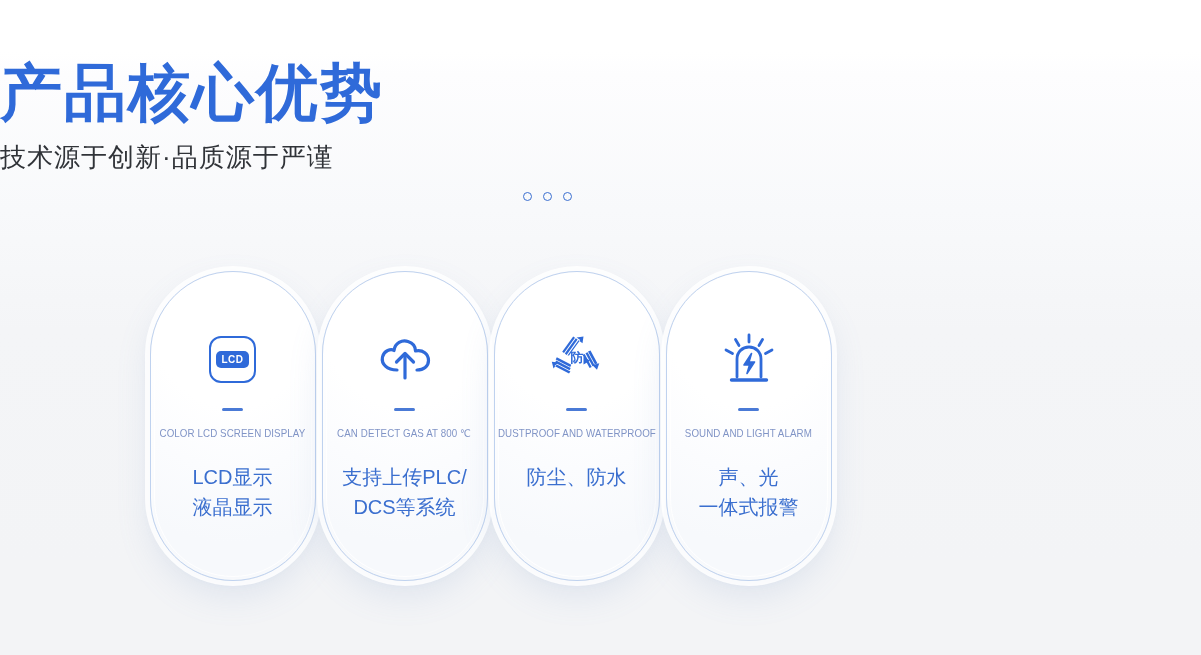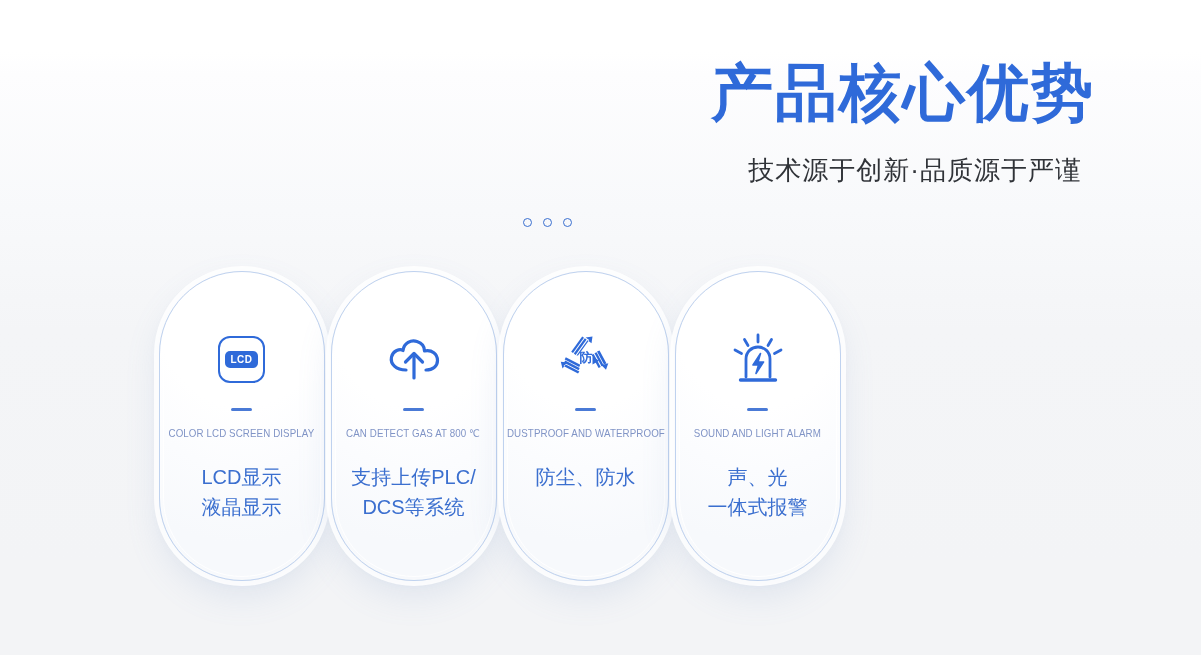--- a/index.html
+++ b/index.html
@@ -29,34 +29,34 @@
                 #f3f4f6 655px);
     overflow: hidden;
   }
 
   
   .header {
     position: absolute;
     top: 0;
     left: 0;
     width: 1095px;
-    text-align: right;
+    text-align: left;
   }
   .main-title {
     margin: 0;
     padding-top: 56px;
     font-size: 62px;
     line-height: 74px;
     font-weight: 700;
     letter-spacing: 2px;
     color: #2f6ad9;
     font-family: "Liberation Sans", "DejaVu Sans", sans-serif;
   }
   .sub-title {
-    margin: 13px;
+    margin: 0;
     padding-top: 10px;
     font-size: 26px;
     line-height: 34px;
     font-weight: 400;
     letter-spacing: 1px;
     color: #303338;
   }
   .dots {
     display: flex;
     justify-content: center;
@@ -75,21 +75,20 @@
   
   .cards {
     position: absolute;
     top: 271px;
     left: 0;
     width: 981px;
     display: flex;
     justify-content: center;
     align-items: flex-start;
     gap: 6px;
-    padding-left: 9px;
   }
 
   .card {
     position: relative;
     width: 166px;
     height: 310px;
     border-radius: 83px;
     border: 1.4px solid #bfd2ef;
     background:
       radial-gradient(120% 80% at 50% 8%, #ffffff 0%, #ffffff 45%, #fbfcfe 70%, #f7f9fc 100%);

